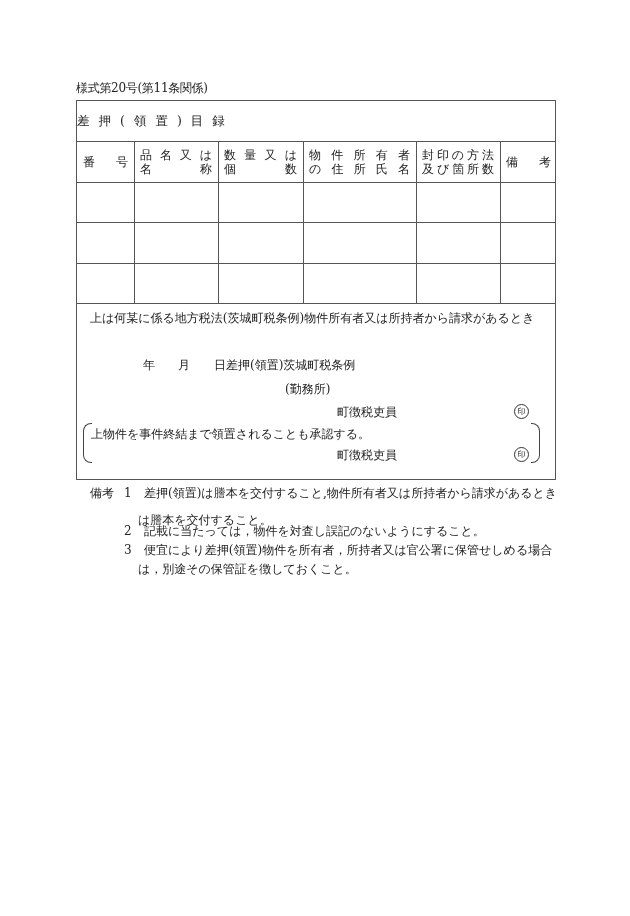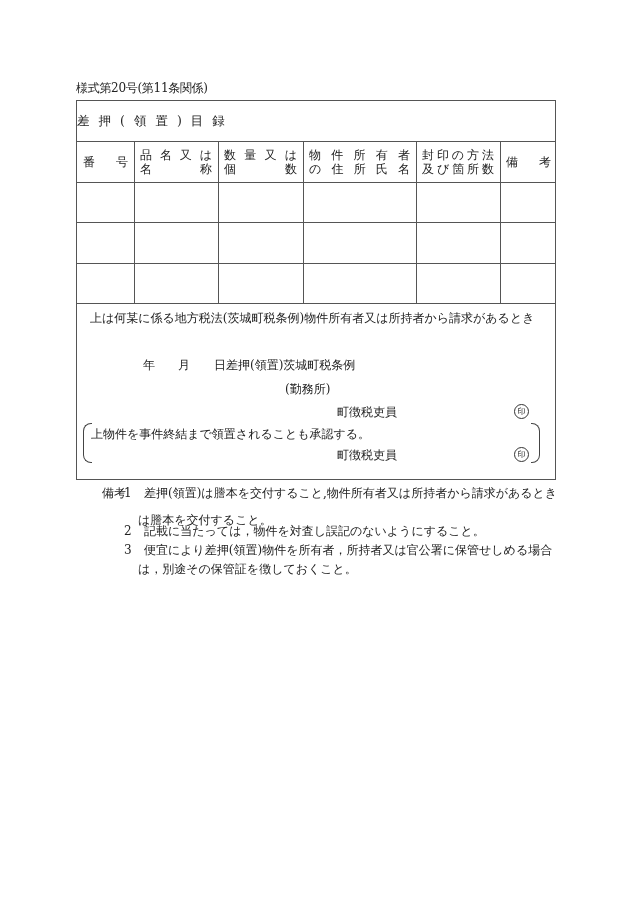--- a/index.html
+++ b/index.html
@@ -130,21 +130,21 @@
   <div class="bracket-l" style="left:6px;top:322px"></div>
   <div class="bracket-r" style="left:454px;top:322px"></div>
   <div class="body-text" style="left:14px;top:325px">上物件を事件終結まで領置されることも承認する。</div>
 
   <div class="body-text" style="left:260px;top:346px">町徴税吏員</div>
   <div class="body-text seal" style="left:437px;top:346px">印</div>
 </div>
 
 <div class="notes">
   <div class="note-row">
-    <span class="abs" style="left:16px;top:0">備考</span>
+    <span class="abs" style="left:4px;top:0">備考</span>
     <span class="abs" style="left:38px;top:0">1</span>
     <span class="abs" style="left:58px;top:0">差押(領置)は謄本を交付すること,物件所有者又は所持者から請求があるとき</span>
   </div>
   <div class="note-row">
     <span class="abs" style="left:52px;top:8px">は謄本を交付すること。</span>
   </div>
   <div class="note-row">
     <span class="abs" style="left:38px;top:0">2</span>
     <span class="abs" style="left:58px;top:0">記載に当たっては，物件を対査し誤記のないようにすること。</span>
   </div>

